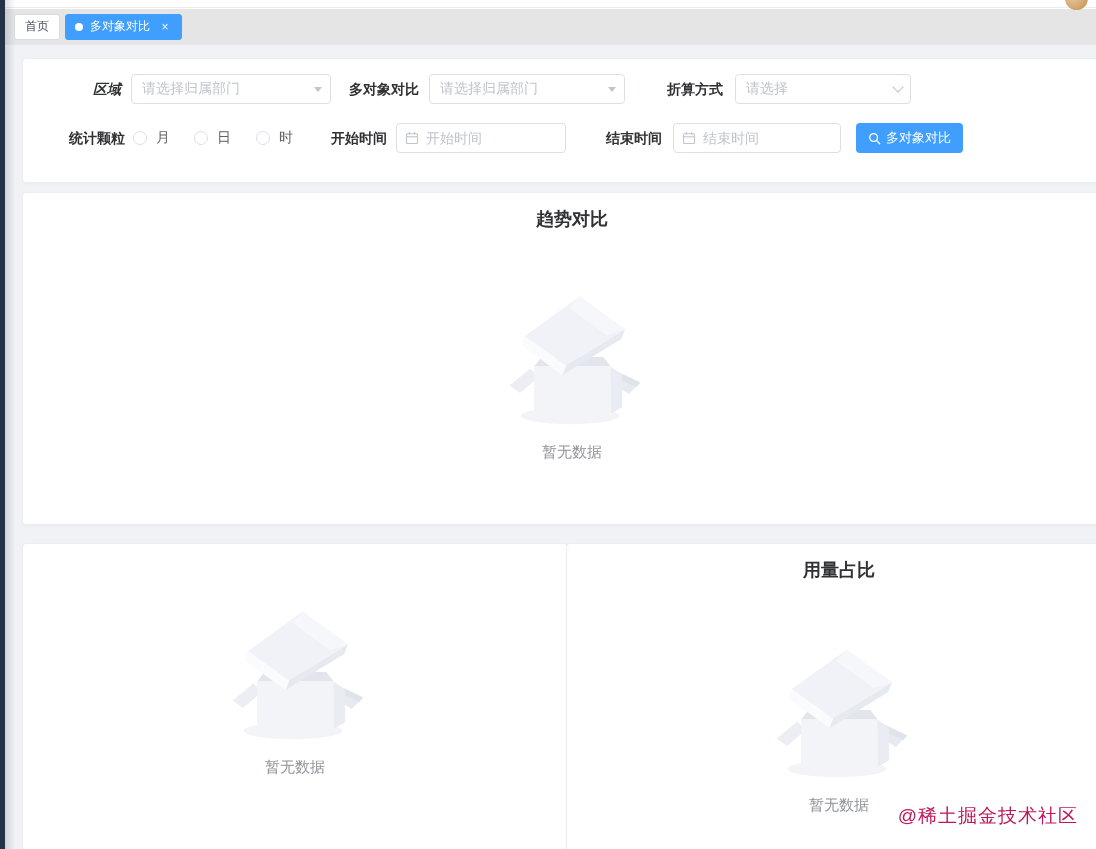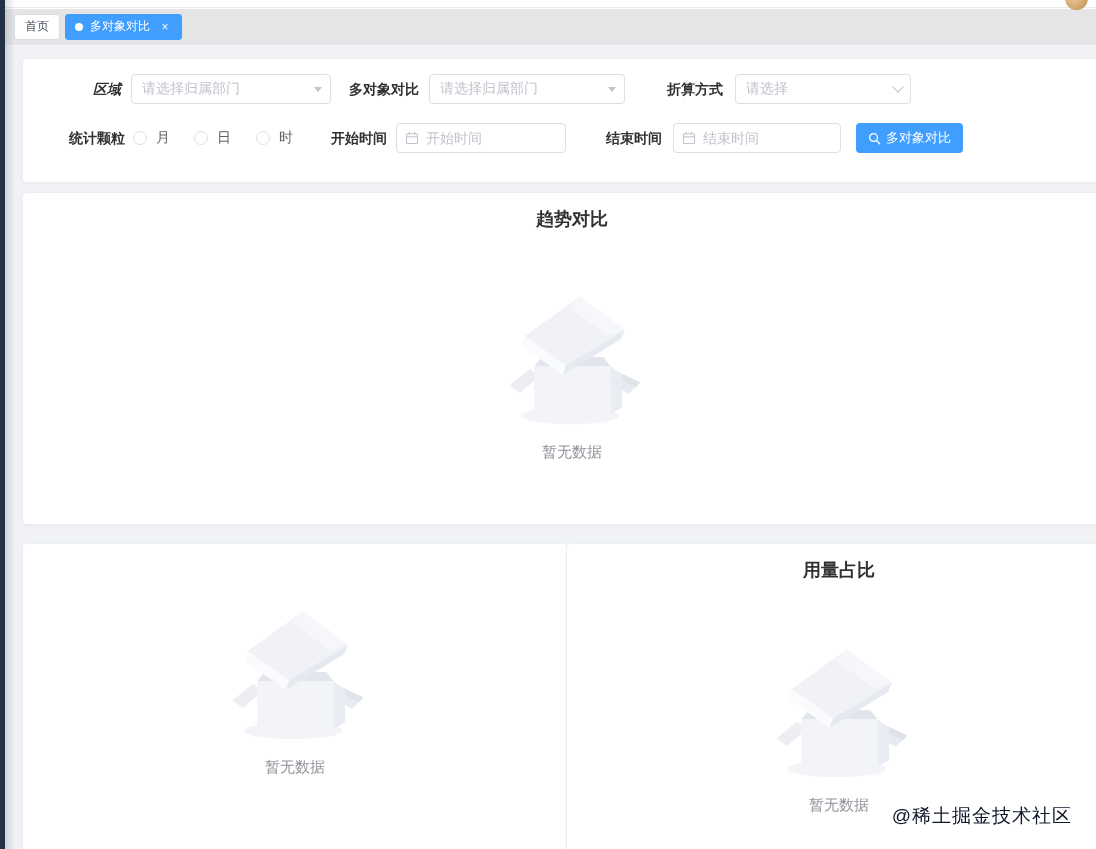--- a/index.html
+++ b/index.html
@@ -53,21 +53,21 @@
   .radio-item .r-label { font-size:14px; color:#606266; margin-left:9px; }
   .btn { position:absolute; height:30px; background:#409eff; border:none; border-radius:4px; color:#fff;
     font-size:13px; display:inline-flex; align-items:center; justify-content:center; gap:5px; cursor:pointer;
     padding:0 12px; font-family:"Liberation Sans",sans-serif; }
   
   .panel-title { text-align:center; padding-top:14px; font-size:18px; font-weight:700; color:#303133; }
   .empty-wrap { display:flex; flex-direction:column; align-items:center; }
   .trend-card .empty-wrap { margin-top:56px; }
   .total-card .empty-wrap, .ratio-card .empty-wrap { margin-top:58px; }
   .empty-text { margin-top:14px; font-size:15px; color:#909399; }
-  .watermark { position:absolute; right:24px; top:803px; font-size:19px; color:#0f172a; z-index:20; letter-spacing:1px; }
+  .watermark { position:absolute; right:18px; top:803px; font-size:19px; color:#be185d; z-index:20; letter-spacing:1px; }
   .hidden-defs { position:absolute; width:0; height:0; overflow:hidden; }
 </style>
 </head>
 <body>
 
 <div class="root">
 
   <svg class="hidden-defs" aria-hidden="true">
     <symbol id="empty-box" viewBox="0 0 160 150">
       <ellipse cx="78" cy="136" rx="52" ry="9" fill="#f3f4f7"></ellipse>

